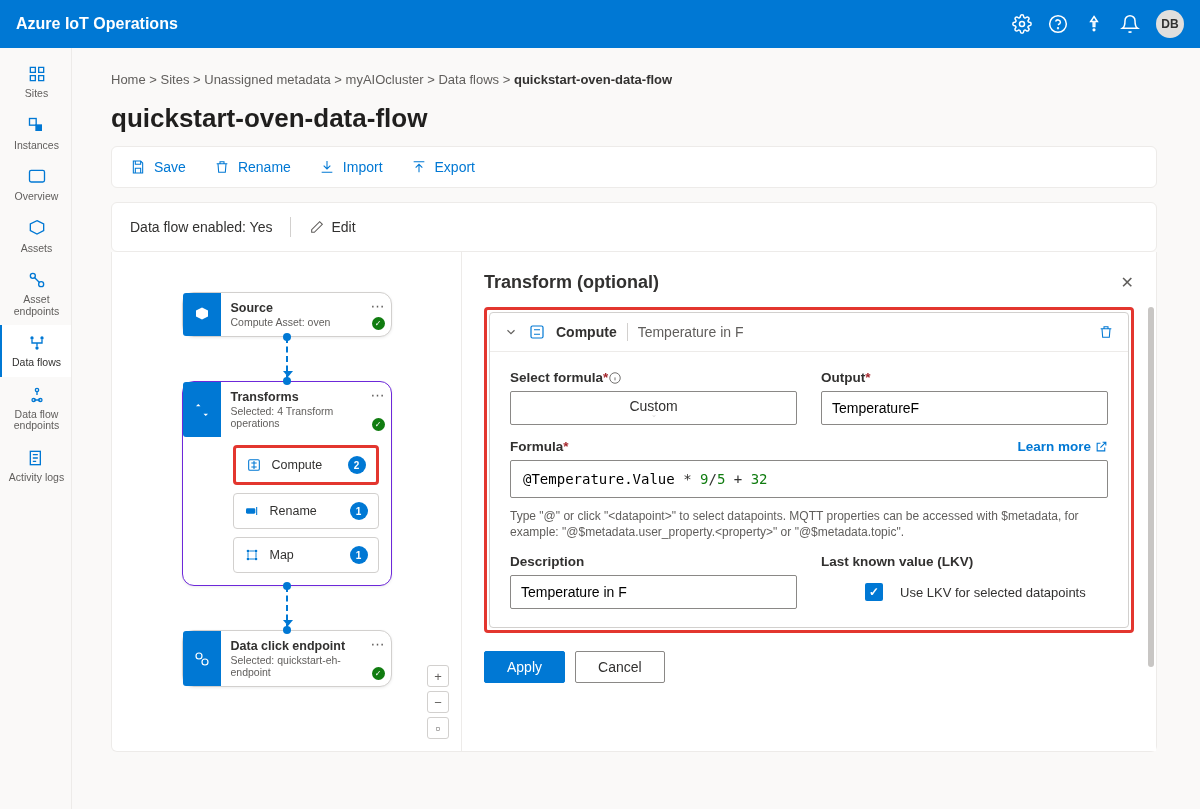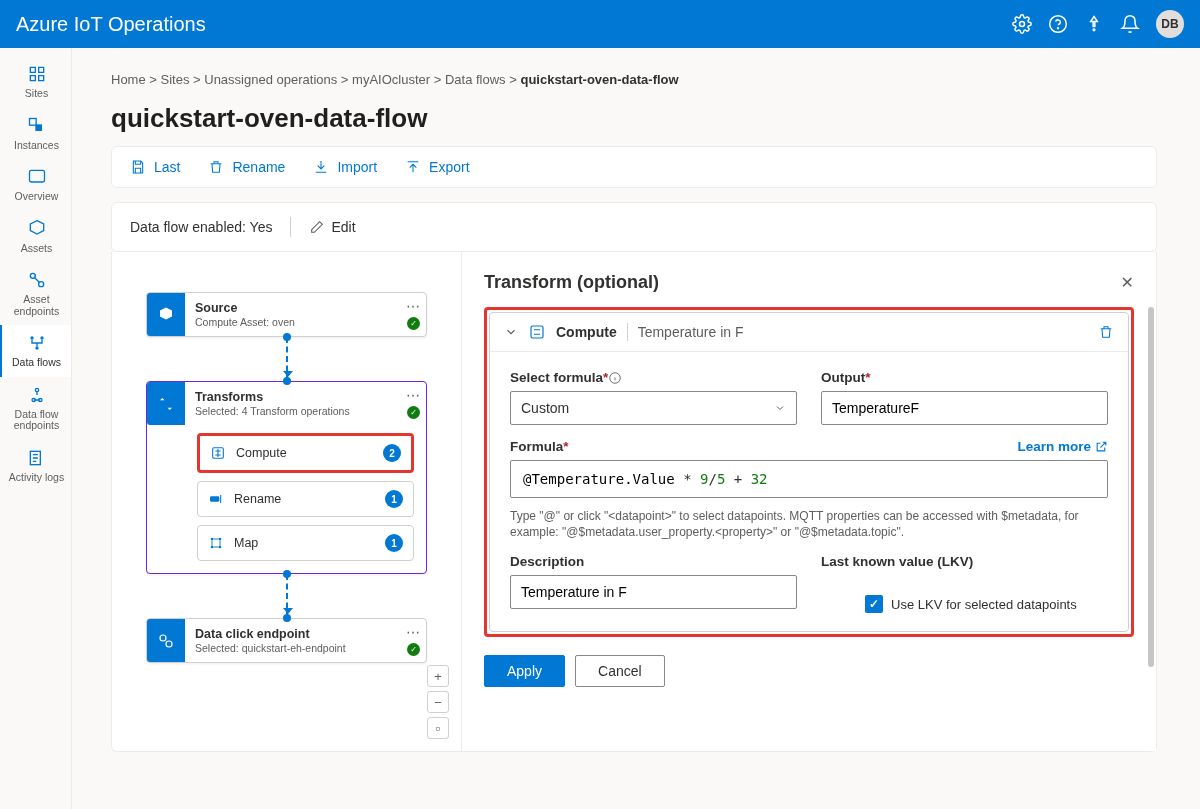--- a/index.html
+++ b/index.html
@@ -1,19 +1,19 @@
 <!DOCTYPE html>
 <html><head>
 <meta charset="utf-8">
 <style>
 * { box-sizing: border-box; margin: 0; padding: 0; }
 body { font-family: "Segoe UI", -apple-system, sans-serif; font-size: 13px; color: #323130; background: #fff; width: 1200px; height: 809px; overflow: hidden; }
 
 .header { background: #0078d4; color: #fff; height: 48px; display: flex; align-items: center; padding: 0 16px; justify-content: space-between; }
-.header-title { font-size: 20px; font-weight: 400; }
+.header-title { font-size: 16px; font-weight: 700; }
 .header-icons { display: flex; gap: 16px; align-items: center; }
 .header-icon { width: 20px; height: 20px; display: flex; align-items: center; justify-content: center; cursor: pointer; }
 .avatar { width: 28px; height: 28px; border-radius: 50%; background: #e1dfdd; color: #323130; display: flex; align-items: center; justify-content: center; font-size: 12px; font-weight: 700; }
 
 .body-wrap { display: flex; height: calc(100% - 48px); }
 .sidebar { width: 72px; border-right: 1px solid #edebe9; display: flex; flex-direction: column; padding-top: 8px; background: #faf9f8; }
 .sidebar-item { display: flex; flex-direction: column; align-items: center; padding: 8px 2px; gap: 4px; font-size: 10.5px; color: #605e5c; text-align: center; cursor: pointer; border-left: 2px solid transparent; }
 .sidebar-item.active { border-left-color: #0078d4; background: #fff; color: #323130; }
 .sidebar-icon { width: 20px; height: 20px; fill: #0078d4; }
 .sidebar-label { line-height: 1.1; }
@@ -30,21 +30,21 @@
 .toolbar-btn svg { width: 16px; height: 16px; fill: #0078d4; stroke: #0078d4; }
 
 .status-box { background: #fff; border: 1px solid #edebe9; border-radius: 6px; padding: 14px 18px; display: flex; align-items: center; gap: 18px; }
 .status-label { font-size: 14px; color: #323130; }
 .divider-v { width: 1px; height: 20px; background: #d2d0ce; }
 .edit-link { display: flex; gap: 6px; align-items: center; color: #323130; cursor: pointer; font-size: 14px;}
 .edit-link svg { width: 16px; height: 16px; stroke: #605e5c; fill: none; }
 
 .workspace { display: flex; gap: 0; margin-top: 0; border: 1px solid #edebe9; border-top: none; border-radius: 0 0 6px 6px; background: #fff; height: 500px; }
 .canvas { width: 350px; border-right: 1px solid #edebe9; position: relative; padding: 40px 0 20px; display: flex; flex-direction: column; align-items: center; overflow: auto; }
-.node { background: #fff; border: 1px solid #d2d0ce; border-radius: 4px; width: 281px; box-shadow: 0 1px 3px rgba(0,0,0,.08); }
+.node { background: #fff; border: 1px solid #d2d0ce; border-radius: 12px; width: 210px; box-shadow: 0 1px 3px rgba(0,0,0,.08); }
 .node.selected { border: 1px solid #6d28d9; }
 .node-header { display: flex; align-items: center; padding: 0; position: relative; }
 .node-icon-box { width: 38px; align-self: stretch; background: #0078d4; display: flex; align-items: center; justify-content: center; border-radius: 3px 0 0 3px; }
 .node-icon-box svg { width: 18px; height: 18px; fill: #fff; }
 .node-text { padding: 8px 10px; flex: 1; }
 .node-title { font-size: 12.5px; font-weight: 600; }
 .node-sub { font-size: 10.5px; color: #605e5c; margin-top: 1px;}
 .node-dots { position: absolute; top: 6px; right: 6px; color: #605e5c; font-size: 14px; cursor:pointer; line-height:1;}
 .node-status { position: absolute; bottom: 6px; right: 6px; width: 13px; height: 13px; border-radius: 50%; background: #107c10; display: flex; align-items: center; justify-content: center; }
 .node-status::after { content: "✓"; color: #fff; font-size: 8px; }
@@ -73,29 +73,29 @@
 .card-head-title { font-weight: 600; font-size: 14px; }
 .card-head-sep { width:1px; height:18px; background:#d2d0ce; }
 .card-head-sub { font-size: 14px; color: #605e5c; }
 .card-head .trash { margin-left:auto; width:16px; height:16px; stroke:#0078d4; fill:none; cursor:pointer;}
 .card-body { padding: 18px 20px; }
 .row { display: flex; gap: 24px; margin-bottom: 14px; }
 .field { flex: 1; display:flex; flex-direction:column; gap:6px;}
 .label { font-size: 13.5px; font-weight: 600; display: flex; align-items: center; gap: 0; }
 .req { color: #a4262c; }
 .info-ic { width:14px; height:14px; stroke:#605e5c; fill:none; stroke-width:1.5;}
-.select, .text-input { border: 1px solid #8a8886; border-radius: 2px; padding: 6px 10px; font-size: 14px; height: 34px; display: flex; align-items: center; justify-content: space-between; background:#fff;}
+.select, .text-input { border: 1px solid #8a8886; border-radius: 2px; padding: 6px 10px; font-size: 14px; height: 34px; display: flex; align-items: center; justify-content: space-between; background:#fff;flex-direction:column;}
 .select svg { width:12px; height:12px; stroke:#605e5c; fill:none;}
 .text-input { width: 100%; }
 .formula-box { border:1px solid #8a8886; border-radius:2px; padding:10px 12px; font-family: Consolas, monospace; font-size:14px; }
 .formula-box .at { color:#000; } .formula-box .num { color:#107c10; }
 .learn-more { color:#0078d4; font-size:13.5px; text-decoration:none; display:flex; align-items:center; gap:4px; font-weight:600;}
 .learn-more svg { width:13px; height:13px; stroke:#0078d4; fill:none;}
 .hint { font-size:12px; color:#605e5c; margin-top:4px; line-height:1.35;}
-.checkbox-row { display:flex; align-items:center; gap:8px; margin-top: 20px; padding-left: 44px;}
+.checkbox-row { display:flex; align-items:center; gap:17px; margin-top: 8px; padding-left: 44px;}
 .checkbox { width:18px; height:18px; background:#0078d4; border-radius:2px; display:flex; align-items:center; justify-content:center; cursor:pointer;}
 .checkbox::after { content:"✓"; color:#fff; font-size:12px; font-weight:bold;}
 .panel-footer { display:flex; gap:10px; margin-top:18px;}
 .btn { padding: 7px 22px; border-radius:2px; font-size:14px; cursor:pointer; }
 .btn-primary { background:#0078d4; color:#fff; border:1px solid #0078d4; }
 .btn-secondary { background:#fff; color:#323130; border:1px solid #8a8886; }
 </style>
 </head>
 <body>
 
@@ -191,34 +191,34 @@
         </svg>
         <span class="sidebar-label">Activity logs</span>
       </div>
   </div>
 
   <div class="main">
     <div class="content-pad">
       <div class="breadcrumbs">
         <a href="#">Home</a> &gt;
         <a href="#">Sites</a> &gt;
-        <a href="#">Unassigned operations</a> &gt;
+        <a href="#">Unassigned metadata</a> &gt;
         <a href="#">myAIOcluster</a> &gt;
         <a href="#">Data flows</a> &gt;
         <span class="current">quickstart-oven-data-flow</span>
       </div>
       <h1 class="page-title">quickstart-oven-data-flow</h1>
 
       <div class="toolbar">
         <div class="toolbar-btn">
             <svg viewBox="0 0 24 24">
               <path d="M5 3h11l3 3v15H5z" fill="none" stroke="#0078d4" stroke-width="1.6"></path>
               <path d="M8 3v5h8V3M8 21v-7h8v7" fill="none" stroke="#0078d4" stroke-width="1.6"></path>
             </svg>
-            <span>Last</span>
+            <span>Save</span>
           </div>
         <div class="toolbar-btn">
             <svg viewBox="0 0 24 24">
               <path d="M4 7h16M9 7V4h6v3M6 7l1 13h10l1-13" fill="none" stroke="#0078d4" stroke-width="1.6"></path>
             </svg>
             <span>Rename</span>
           </div>
         <div class="toolbar-btn">
             <svg viewBox="0 0 24 24">
               <path d="M12 3v12M7 10l5 5 5-5M4 20h16" fill="none" stroke="#0078d4" stroke-width="1.6"></path>

